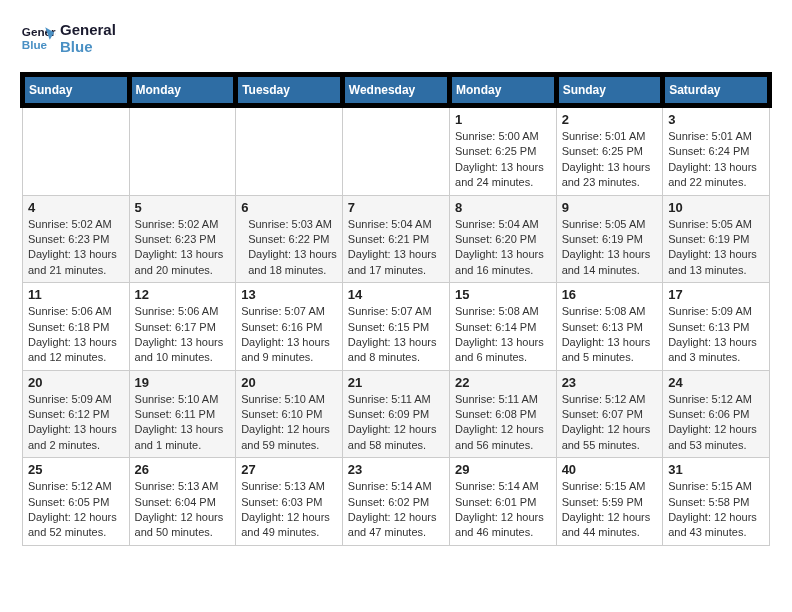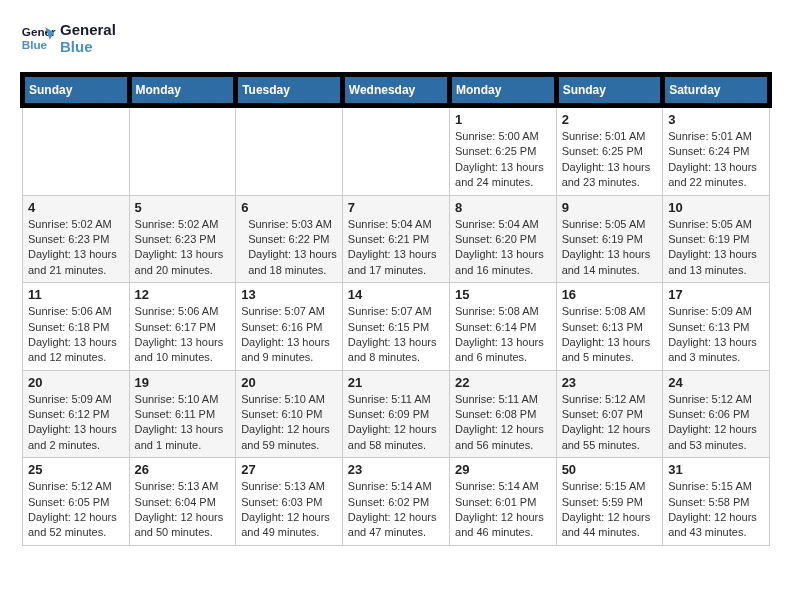--- a/index.html
+++ b/index.html
@@ -292,21 +292,21 @@
 Sunset: 6:02 PM
 Daylight: 12 hours and 47 minutes.</div>
         </td>
         <td>
           <div class="day-number">29</div>
           <div class="day-info" style="white-space: pre-line;">Sunrise: 5:14 AM
 Sunset: 6:01 PM
 Daylight: 12 hours and 46 minutes.</div>
         </td>
         <td>
-          <div class="day-number">50</div>
+          <div class="day-number">40</div>
           <div class="day-info" style="white-space: pre-line;">Sunrise: 5:15 AM
 Sunset: 5:59 PM
 Daylight: 12 hours and 44 minutes.</div>
         </td>
         <td>
           <div class="day-number">31</div>
           <div class="day-info" style="white-space: pre-line;">Sunrise: 5:15 AM
 Sunset: 5:58 PM
 Daylight: 12 hours and 43 minutes.</div>
         </td>

